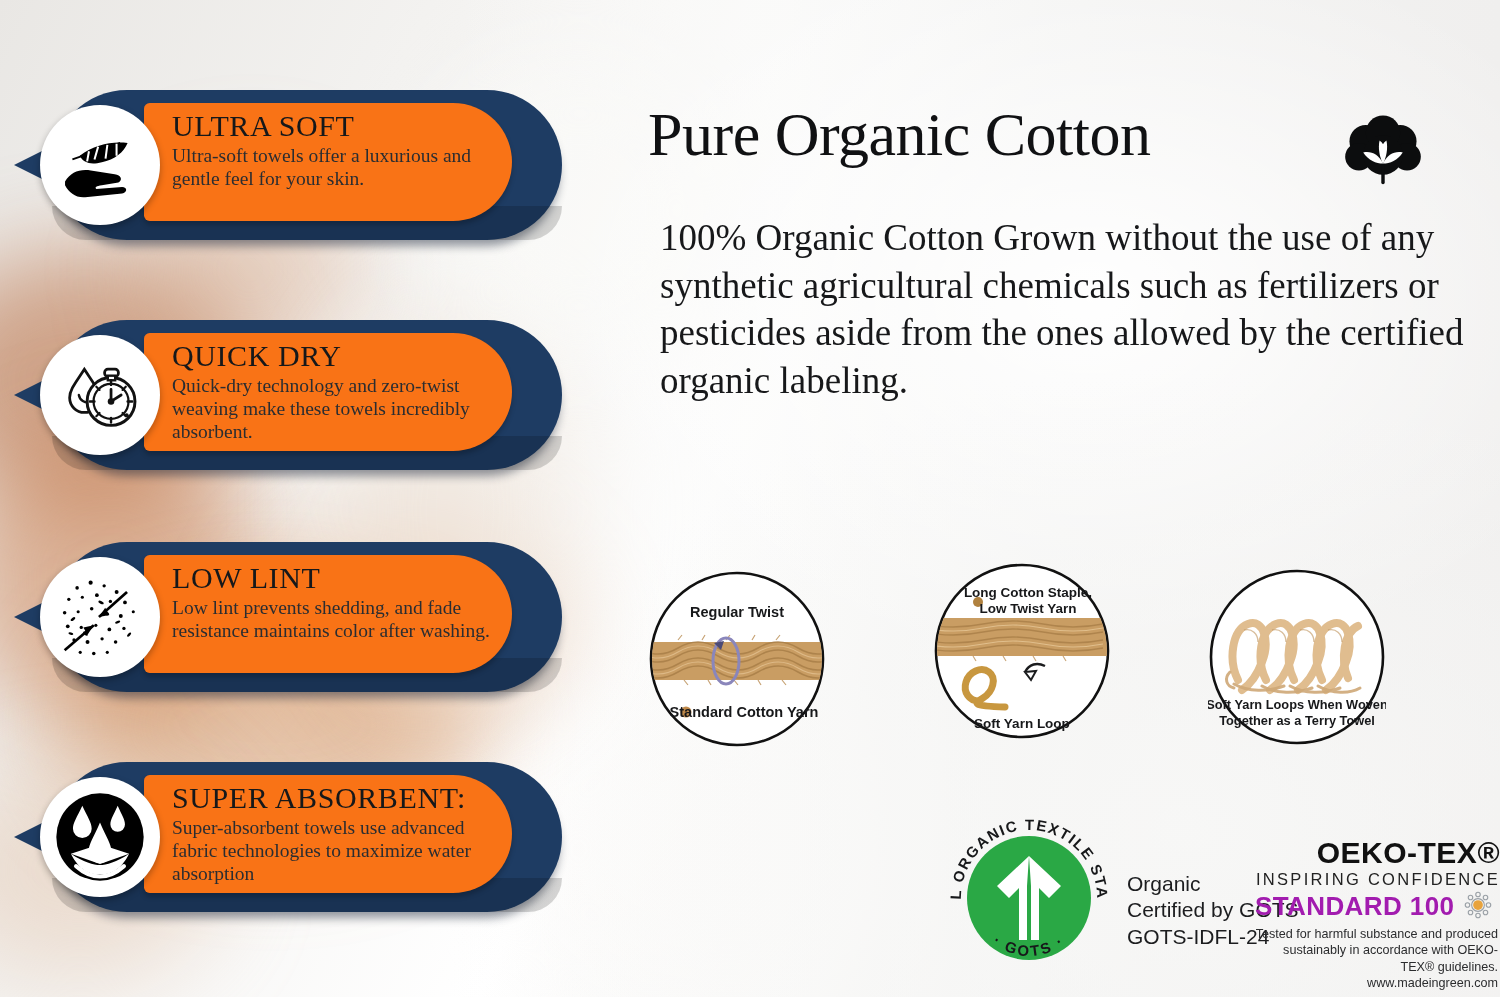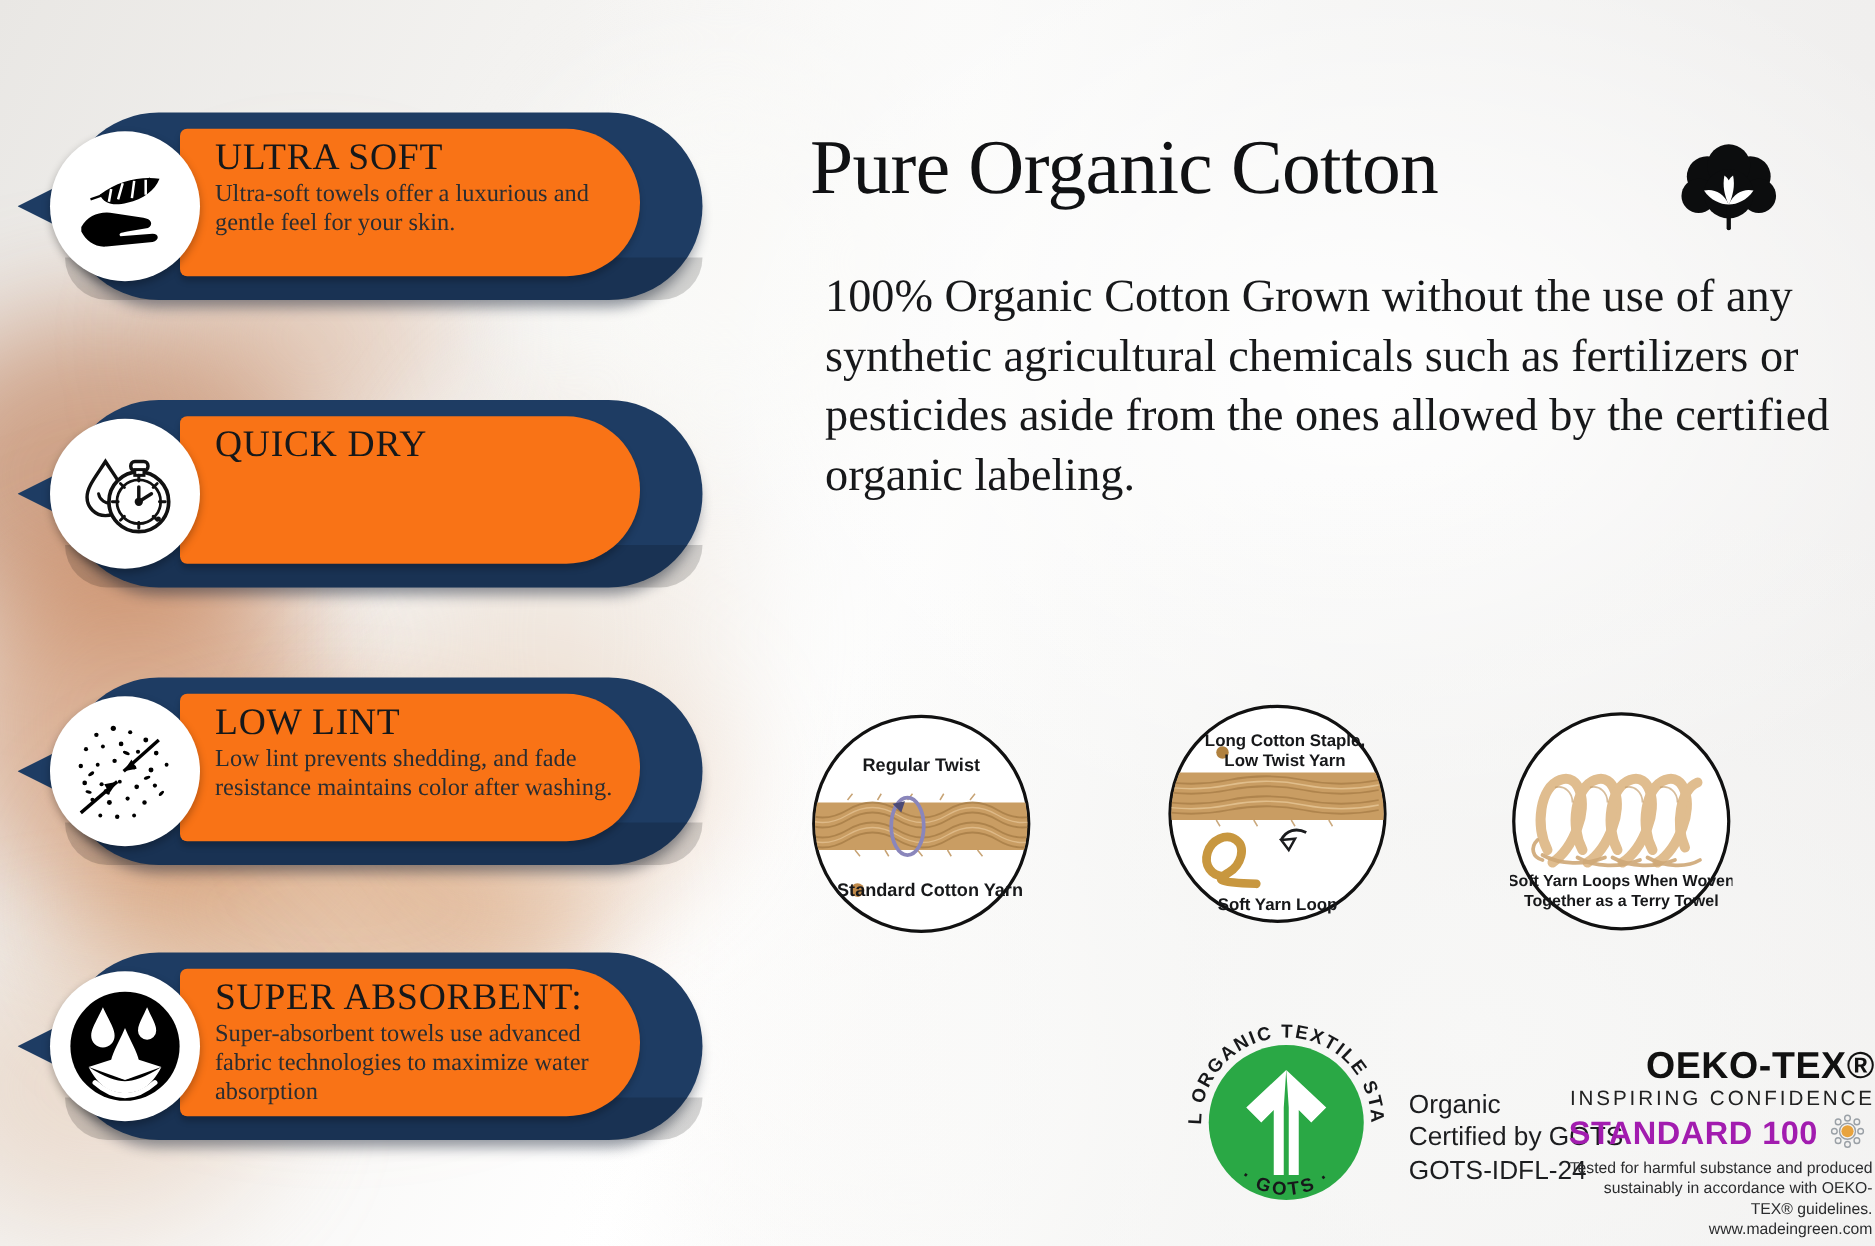--- a/index.html
+++ b/index.html
@@ -155,20 +155,21 @@
         <rect x="58.5" y="29" width="8" height="5" fill="#fff" stroke="#111" stroke-width="2.6"></rect>
         <circle cx="62" cy="57" r="3.6" fill="#111"></circle>
         <path d="M62 57 L62 44 M62 57 L73 50" stroke="#111" stroke-width="3" stroke-linecap="round"></path>
         <path d="M62 34 v5 M62 75 v5 M39 57 h5 M80 57 h5" stroke="#111" stroke-width="2.6" stroke-linecap="round"></path>
         <path d="M46 41 l3.5 3.5 M78 41 l-3.5 3.5 M46 73 l3.5 -3.5 M78 73 l-3.5 -3.5" stroke="#111" stroke-width="2.4" stroke-linecap="round"></path>
         <circle cx="79" cy="72" r="2.2" fill="#111"></circle>
       </svg>
     </div>
     <div class="panel">
       <div class="c-title">QUICK DRY</div>
+      <div class="c-body">Quick-dry technology and zero-twist weaving make these towels incredibly absorbent.</div>
     </div>
   </div>
 
   <div class="card" style="top:542px;">
     <div class="tail"></div>
     <div class="pill"></div>
     <div class="disc">
       <svg width="104" height="104" viewBox="0 0 100 100">
         <g fill="#000">
           <circle cx="28" cy="22" r="1.7"></circle>

